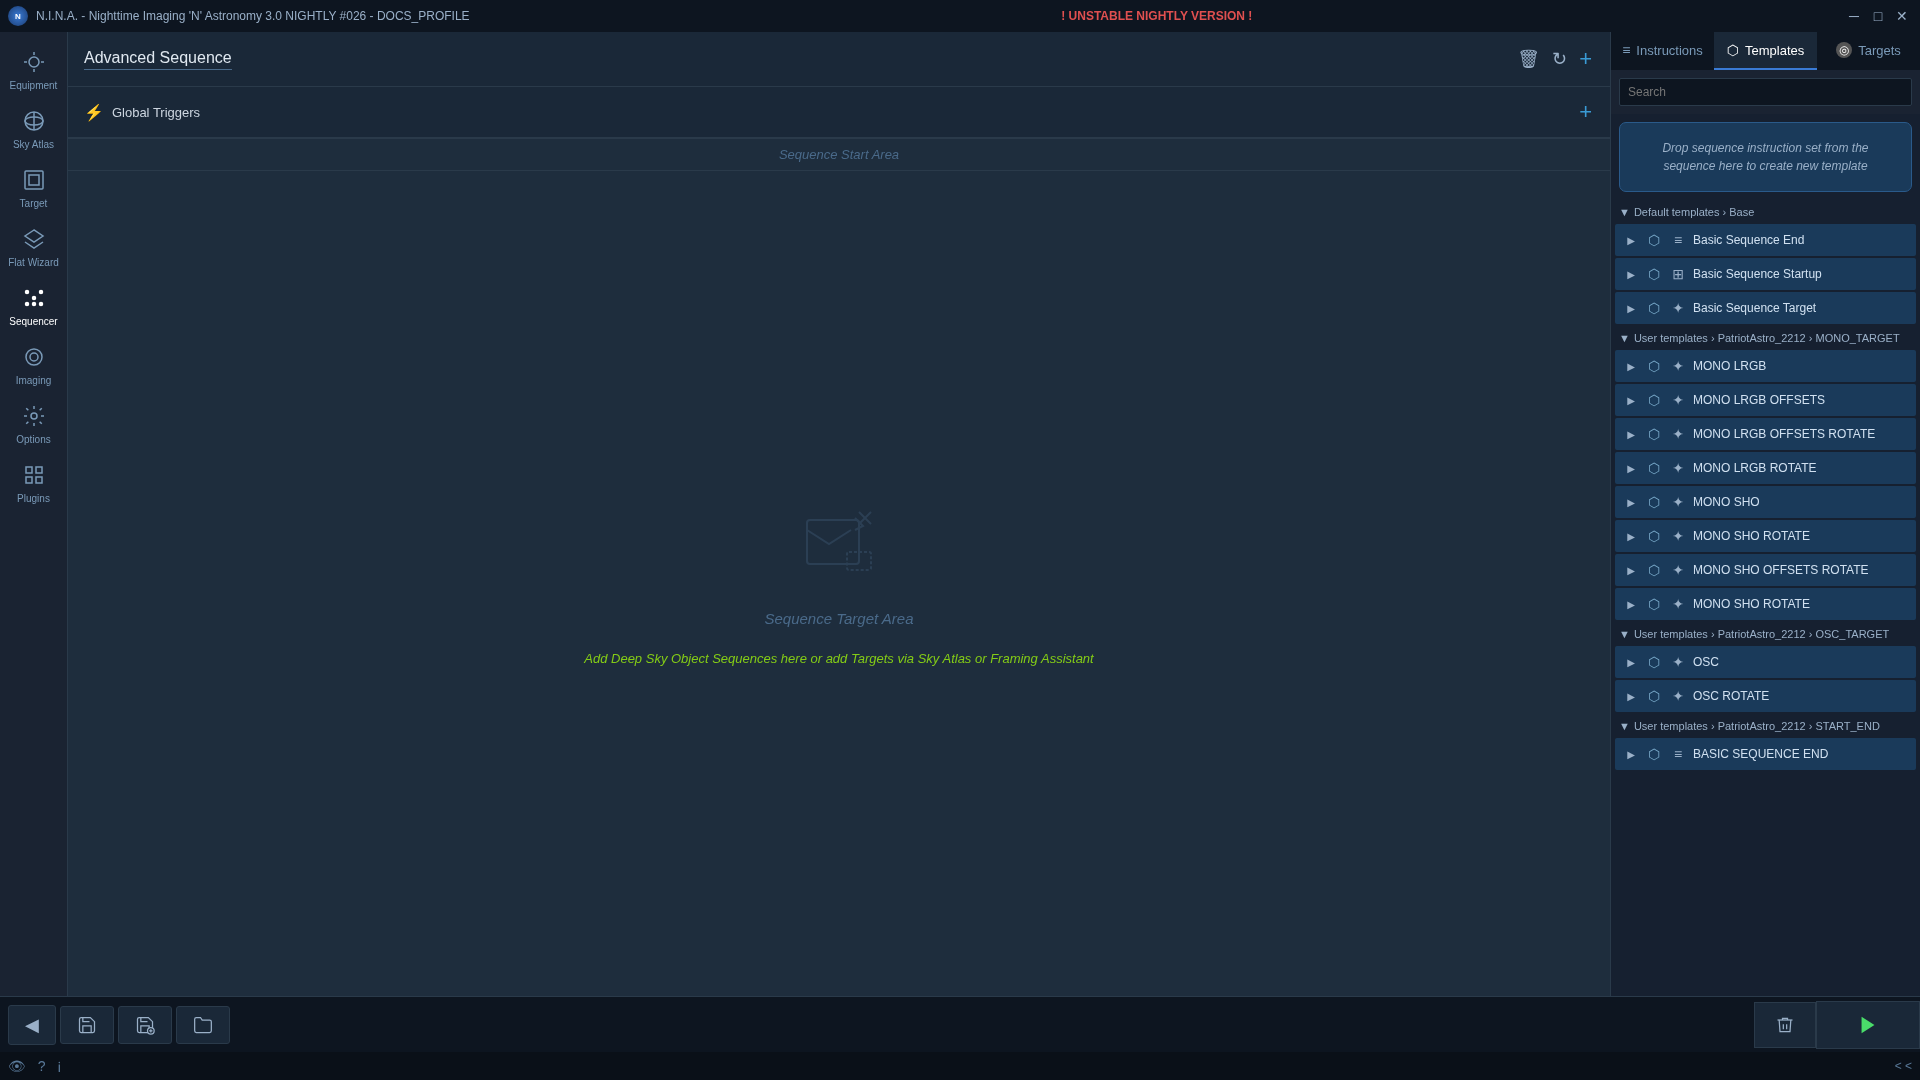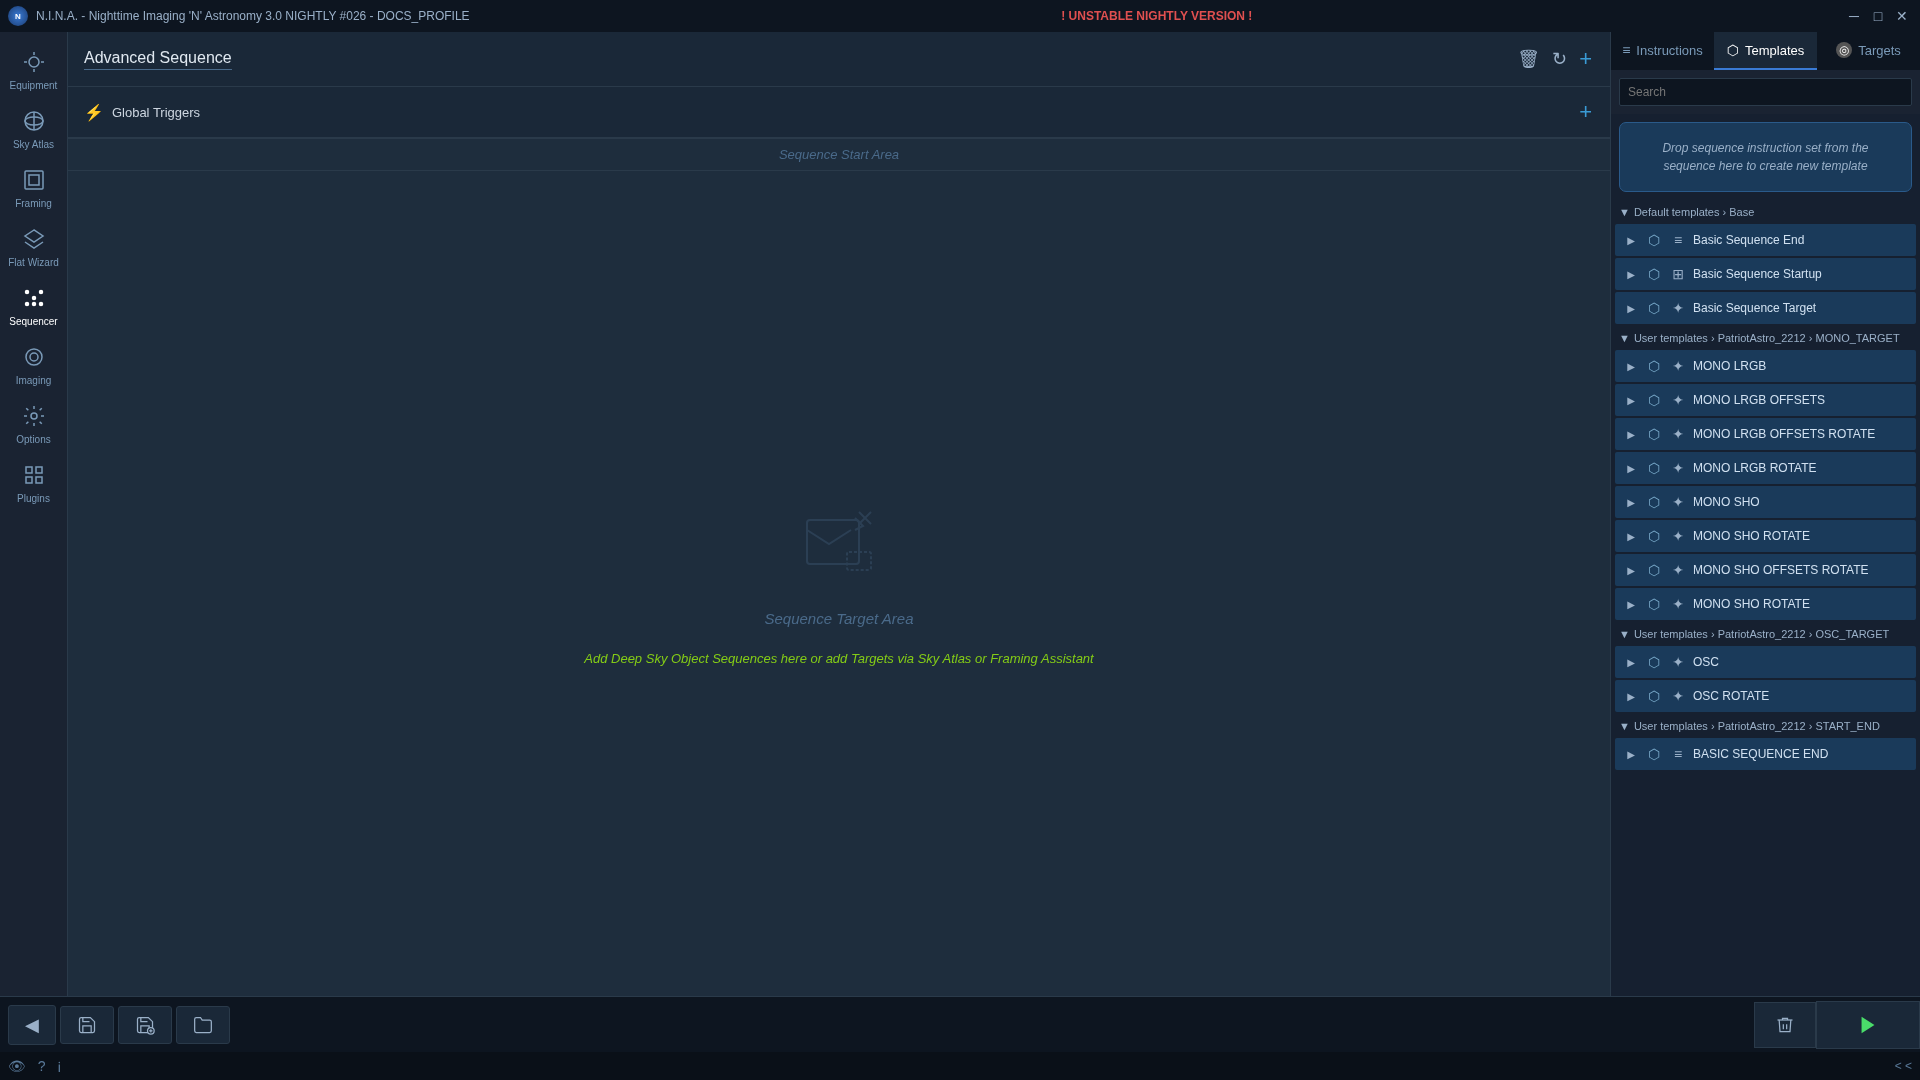--- a/index.html
+++ b/index.html
@@ -428,21 +428,21 @@
       <span>Sky Atlas</span>
     </div>
 
     <div class="sidebar-item">
       <div class="sidebar-icon">
         <svg viewBox="0 0 24 24" fill="none" stroke="currentColor" stroke-width="1.5">
           <rect x="3" y="3" width="18" height="18" rx="1"></rect>
           <rect x="7" y="7" width="10" height="10"></rect>
         </svg>
       </div>
-      <span>Framing</span>
+      <span>Target</span>
     </div>
 
     <div class="sidebar-item">
       <div class="sidebar-icon">
         <svg viewBox="0 0 24 24" fill="none" stroke="currentColor" stroke-width="1.5">
           <path d="M12 3L3 9l9 6 9-6z"></path>
           <path d="M3 15l9 6 9-6"></path>
         </svg>
       </div>
       <span>Flat Wizard</span>

